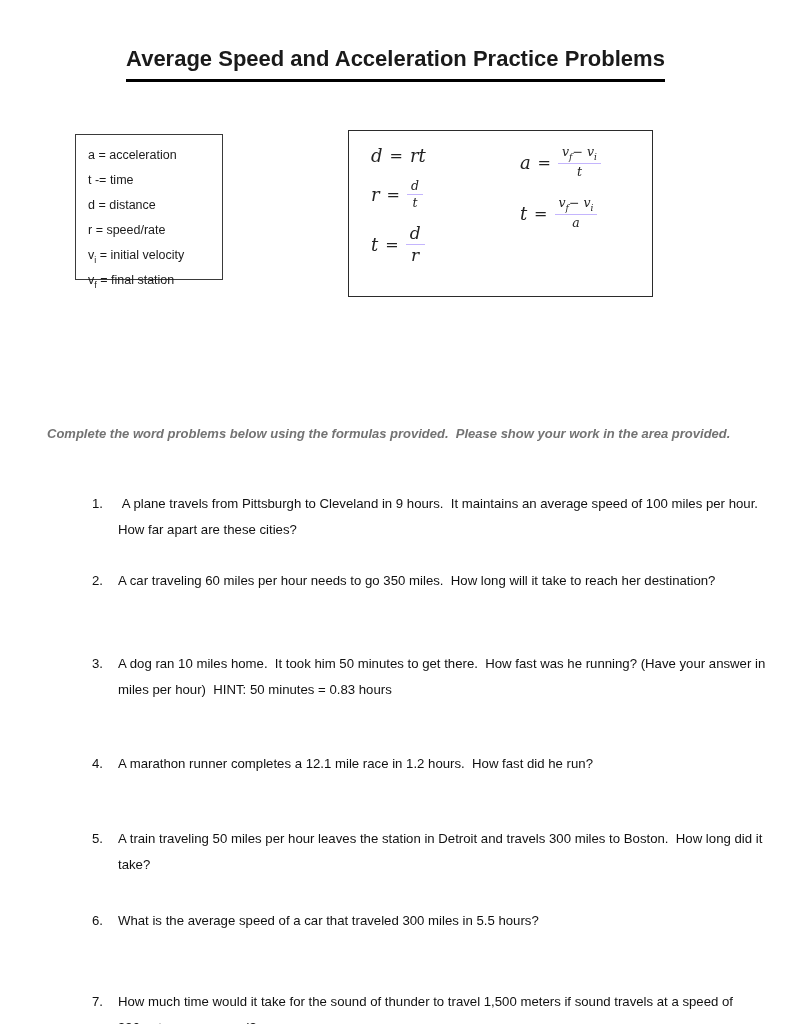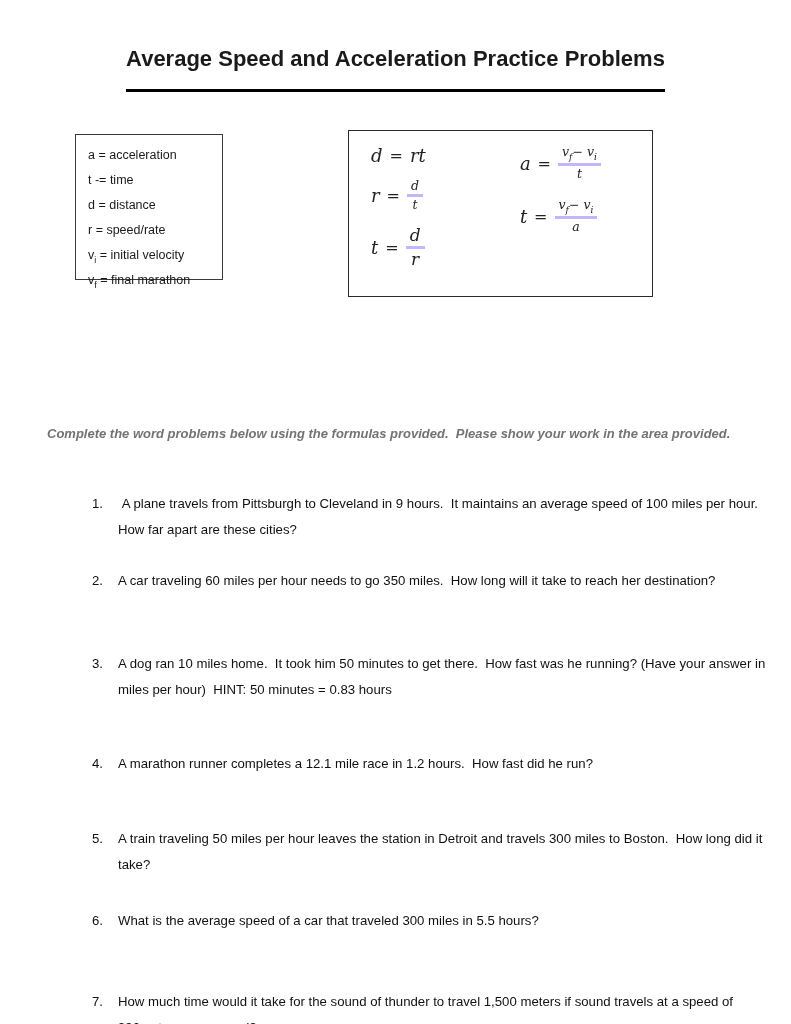--- a/index.html
+++ b/index.html
@@ -15,21 +15,21 @@
 
   
   h1.title {
     text-align:center;
     font-size:22px;
     font-weight:bold;
     letter-spacing:0px;
   }
   h1.title .title-text {
     border-bottom:3px solid #000;
-    padding-bottom:18px;
+    padding-bottom:8px;
     text-align:center;
   }
 
   
   .top-row {
     position:relative;
     height:230px;
     margin-top:58px;
   }
   .def-box {
@@ -59,21 +59,21 @@
     display:flex;
     align-items:center;
     font-family:"DejaVu Serif", serif;
     font-style:italic;
     color:#222;
   }
   .mvar { font-size:18px; }
   .meq  { font-size:16px; padding:0 7px; font-style:normal; }
 
   .frac { display:inline-flex; flex-direction:column; align-items:center; line-height:1.15; }
-  .frac .top { border-bottom:3px solid #c4b5fd; padding:0 4px 1px;text-align:center; }
+  .frac .top { border-bottom:1px solid #c4b5fd; padding:0 4px 1px;text-align:center; }
   .frac .bot { padding-top:1px; }
   .frac-sm { font-size:12.5px; }
   .frac-lg { font-size:17px; }
   .frac-v  { font-size:12.5px; }
   .frac-v sub { font-size:9px; font-style:italic; }
 
   
   .instruction {
     margin:66px 40px 0 47px;
     font-size:13px;
@@ -113,21 +113,21 @@
   <h1 class="title"><span class="title-text">Average Speed and Acceleration Practice Problems</span></h1>
 
   <div class="top-row">
 
     <div class="def-box">
       <div class="def-row"><span>a</span><sub></sub><span> = acceleration</span></div>
       <div class="def-row"><span>t</span><sub></sub><span> -= time</span></div>
       <div class="def-row"><span>d</span><sub></sub><span> = distance</span></div>
       <div class="def-row"><span>r</span><sub></sub><span> = speed/rate</span></div>
       <div class="def-row"><span>v</span><sub>i</sub><span> = initial velocity</span></div>
-      <div class="def-row"><span>v</span><sub>f</sub><span> = final marathon</span></div>
+      <div class="def-row"><span>v</span><sub>f</sub><span> = final station</span></div>
     </div>
 
     <div class="formula-box">
       <div class="f-col f-col-left">
         <div class="f-row">
           <span class="mvar">d</span>
           <span class="meq">=</span>
           <span class="mvar">rt</span>
         </div>
         <div class="f-row">

